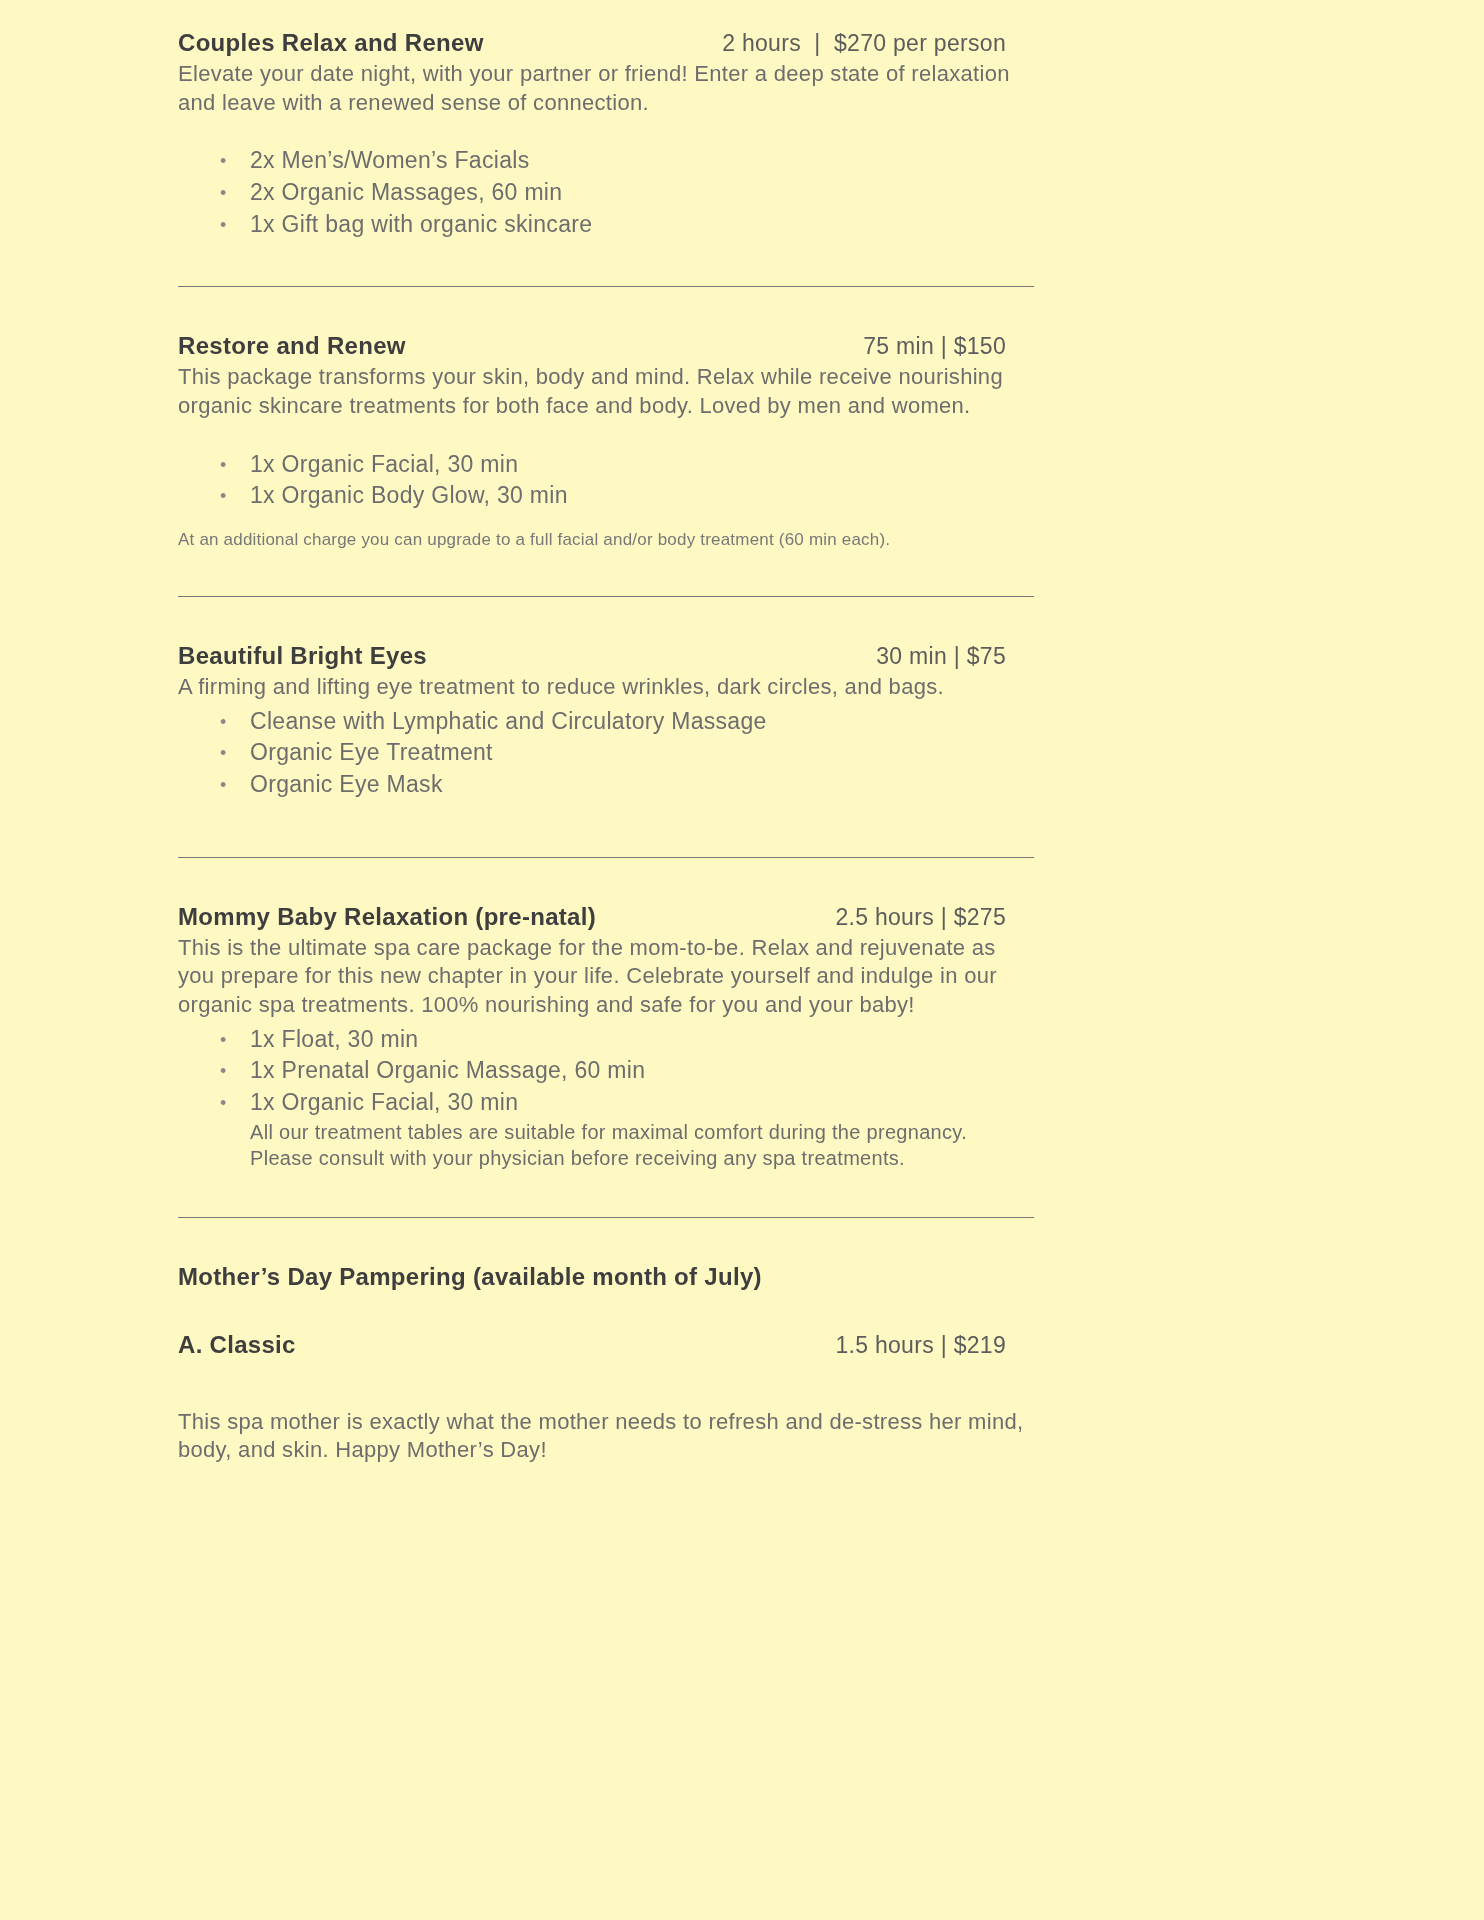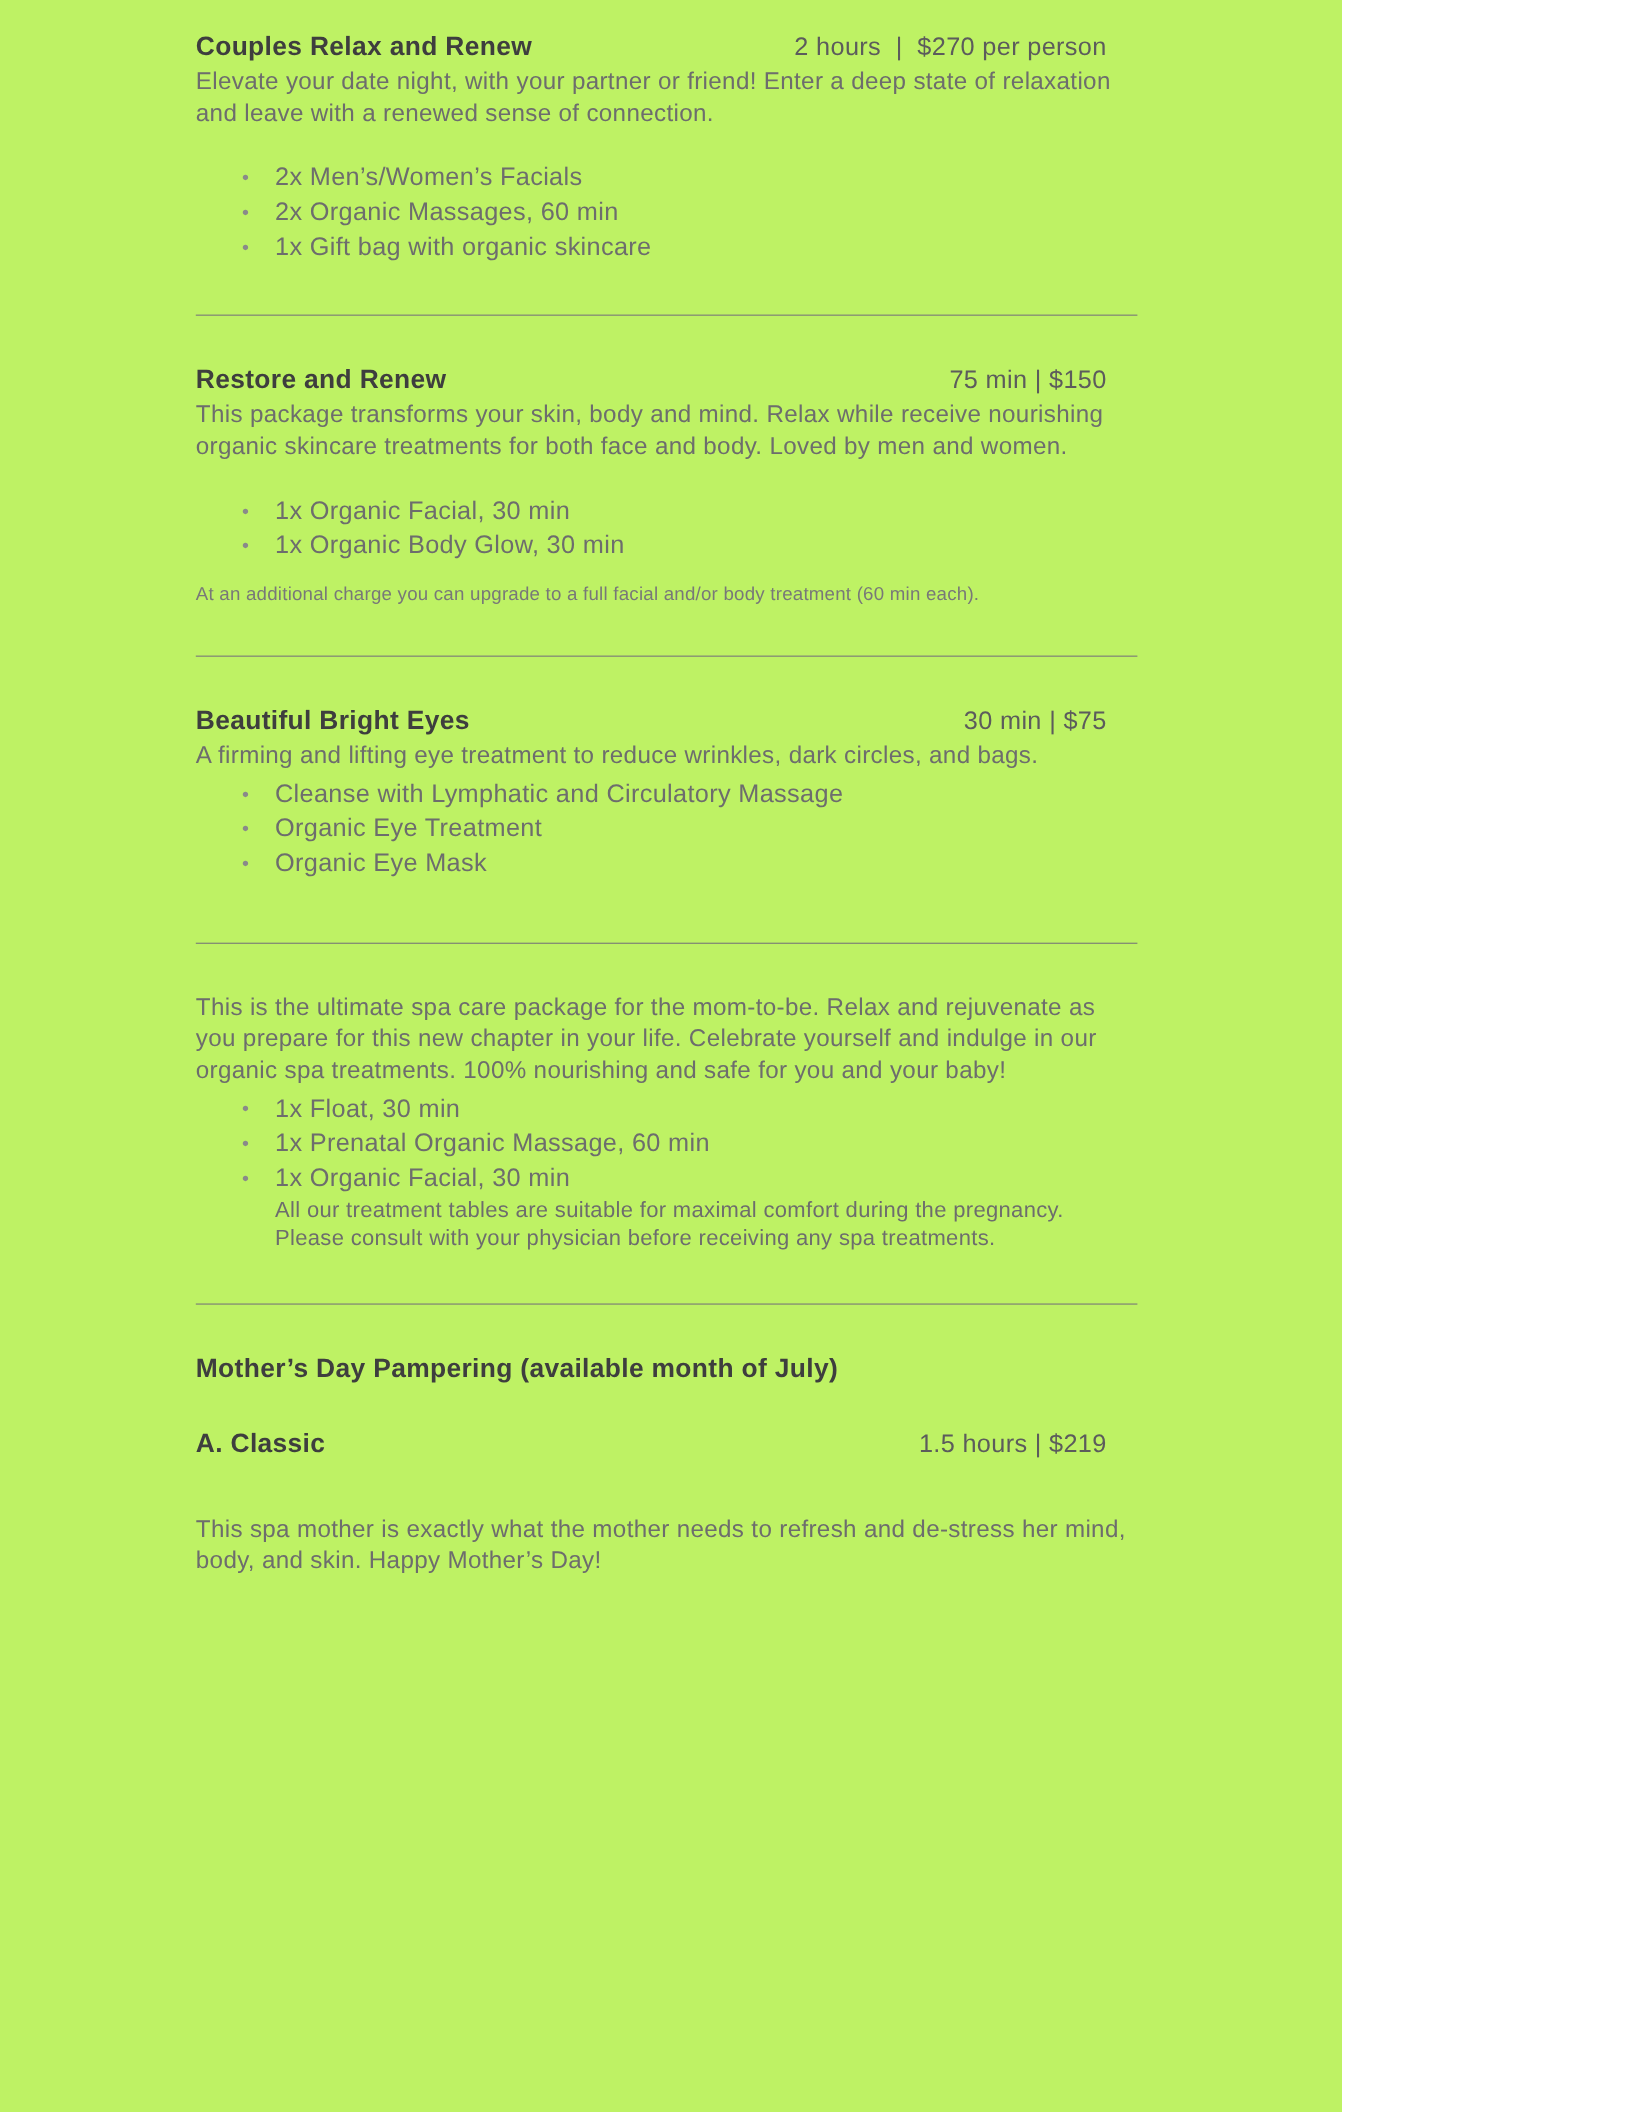--- a/index.html
+++ b/index.html
@@ -2,23 +2,23 @@
 <html><head>
 <meta charset="utf-8">
 <style>
   html, body {
     margin: 0;
     padding: 0;
     background: #ffffff;
     font-family: "Liberation Sans", "DejaVu Sans", sans-serif;
   }
   .page {
-    width: 1220px;
+    width: 1484px;
     min-height: 1920px;
-    background: #bef264;
+    background: #fef9c3;
     box-sizing: border-box;
     padding: 28px 0 60px 178px;
   }
   .content {
     width: 856px;
   }
   .sec-head {
     display: flex;
     justify-content: space-between;
     align-items: baseline;
@@ -149,20 +149,24 @@
       <ul class="sec-bullets tight-top">
         <li>Cleanse with Lymphatic and Circulatory Massage</li>
         <li>Organic Eye Treatment</li>
         <li>Organic Eye Mask</li>
       </ul>
     </section>
 
     <div class="divider after-big-gap"></div>
 
     <section>
+      <div class="sec-head">
+        <h2 class="sec-title">Mommy Baby Relaxation (pre-natal)</h2>
+        <div class="sec-price">2.5 hours | $275</div>
+      </div>
       <p class="sec-desc">This is the ultimate spa care package for the mom-to-be. Relax and rejuvenate as you prepare for this new chapter in your life. Celebrate yourself and indulge in our organic spa treatments. 100% nourishing and safe for you and your baby!</p>
       <ul class="sec-bullets tight-top">
         <li>1x Float, 30 min</li>
         <li>1x Prenatal Organic Massage, 60 min</li>
         <li>1x Organic Facial, 30 min</li>
       </ul>
       <p class="bullet-note">All our treatment tables are suitable for maximal comfort during the pregnancy. Please consult with your physician before receiving any spa treatments.</p>
     </section>
 
     <div class="divider"></div>

